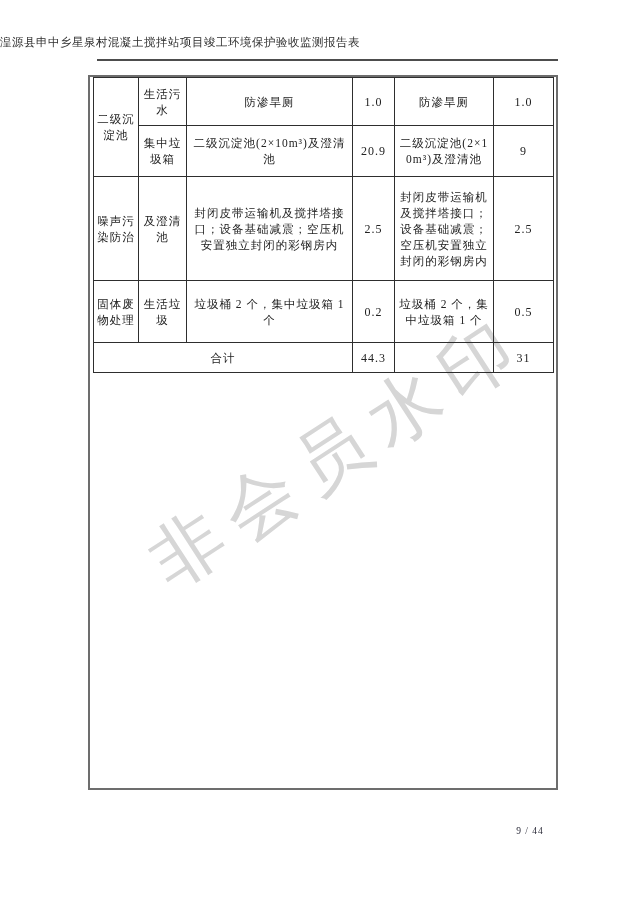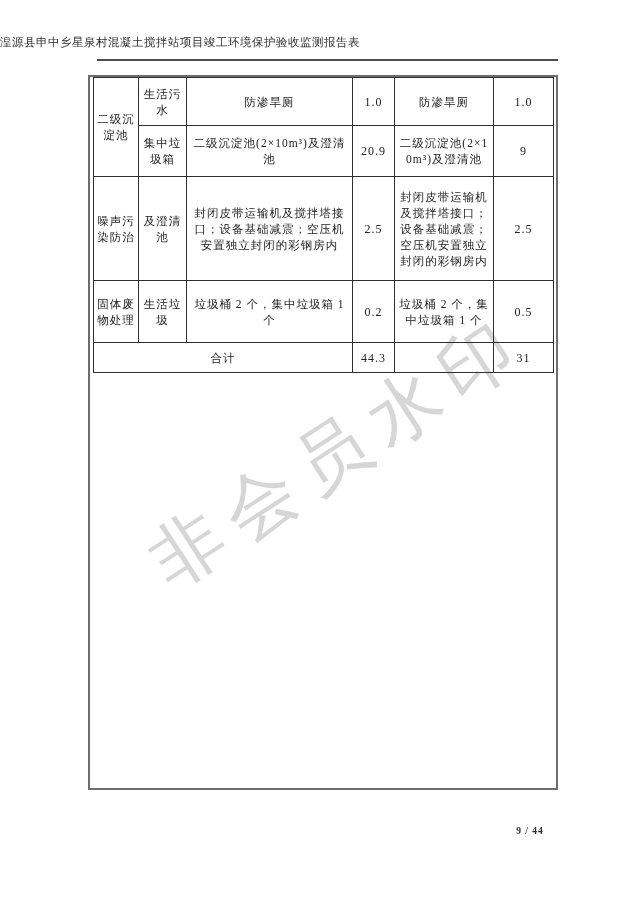--- a/index.html
+++ b/index.html
@@ -54,21 +54,21 @@
   
   .summary{
     position:absolute;left:3px;top:283px;width:448px;
     padding:8px 6px 0 6px;
     font-size:12.5px;line-height:27px;text-align:justify;
     text-indent:2em;color:#222;letter-spacing:.5px;
   }
   
   .page-number{
     position:absolute;left:500px;top:826px;width:60px;
-    text-align:center;font-size:9.5px;font-weight:bold;color:#2c2c3a;
+    text-align:center;font-size:9.5px;font-weight:normal;color:#2c2c3a;
     letter-spacing:1px;
   }
 </style>
 </head>
 <body>
 
 <div class="doc-title">湟源县申中乡星泉村混凝土搅拌站项目竣工环境保护验收监测报告表</div>
 <div class="header-rule"></div>
 
 <div class="watermark">非会员水印</div>

